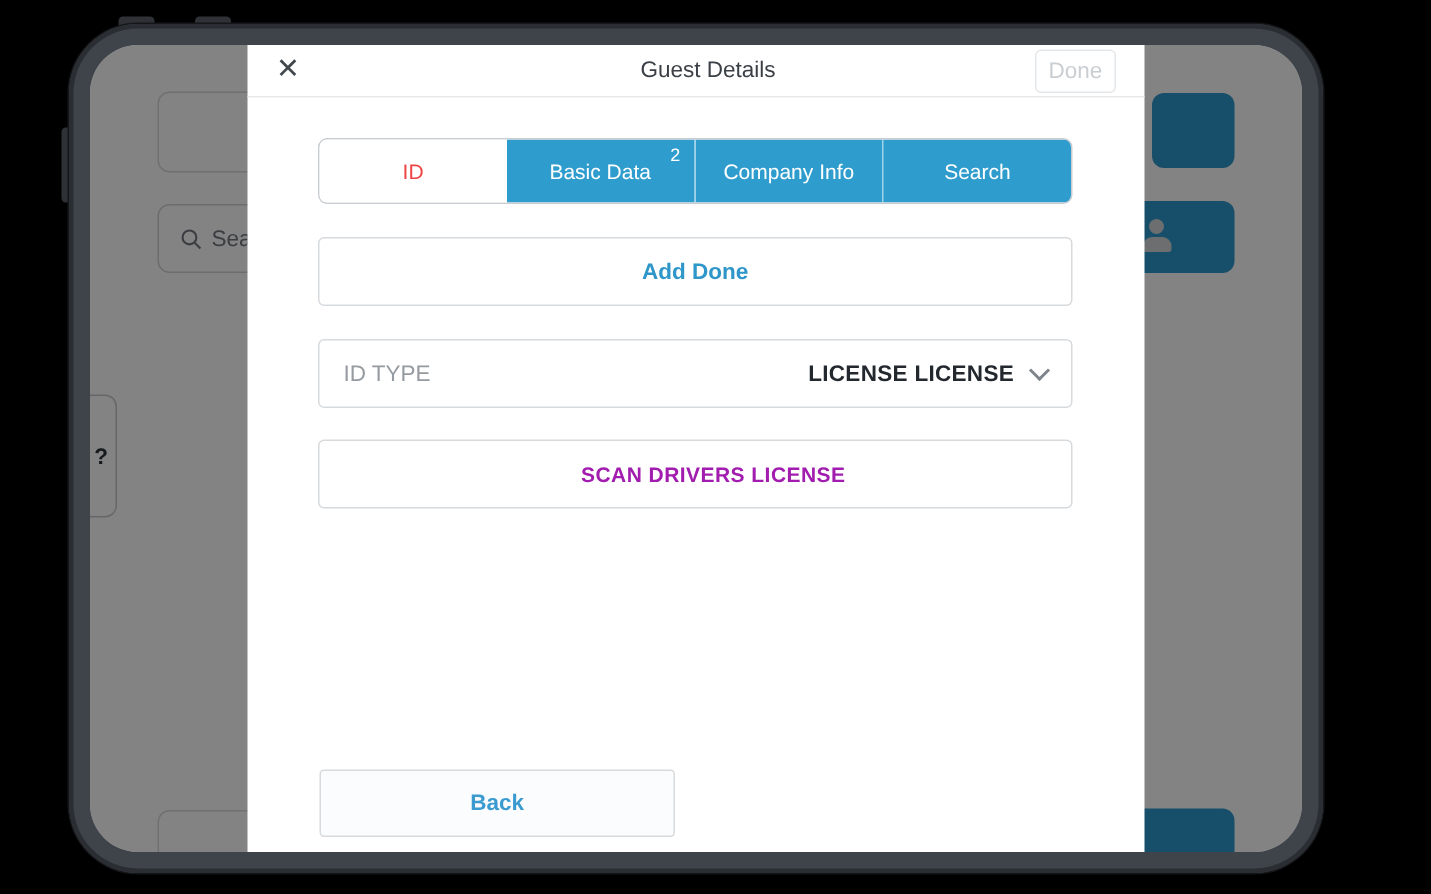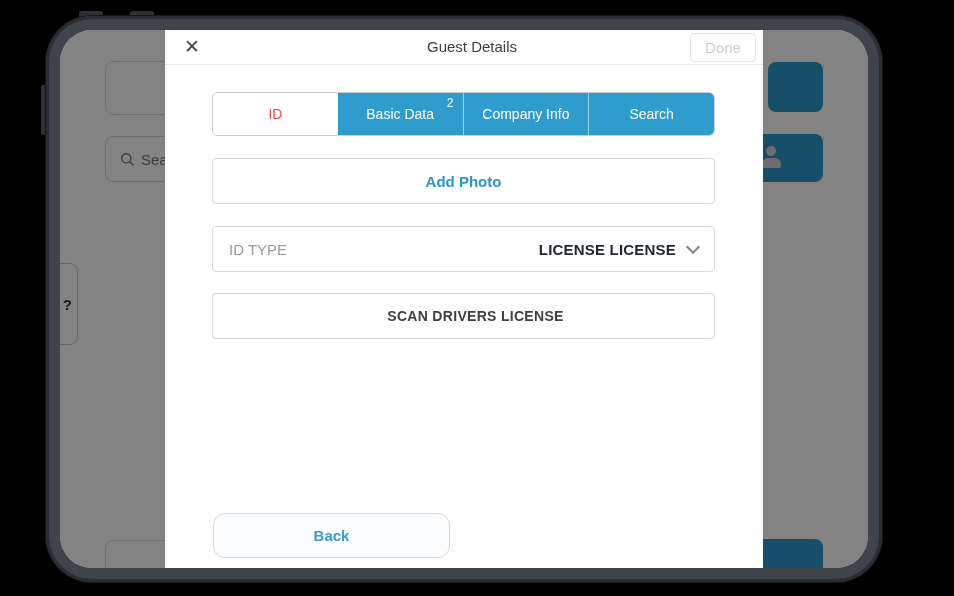--- a/index.html
+++ b/index.html
@@ -64,21 +64,21 @@
   .close-btn {
     position:absolute; left:12px; top:1px; width:30px; height:30px;
     display:flex; align-items:center; justify-content:center;
     font-size:19px; color:#41474d; cursor:pointer;
   }
   .modal-title {
     position:absolute; left:16px; right:0; top:8px; text-align:center;
     font-size:15px; color:#3a4046;
   }
   .done-btn {
-    position:absolute; left:525px; top:3px; width:66px; height:29px;
+    position:absolute; left:525px; top:3px; width:54px; height:29px;
     border:1px solid #e4e7ea; border-radius:4px; background:#fff;
     color:#c9ced3; font-size:15px; text-align:center; line-height:27px;
   }
 
   .seg {
     position:absolute; left:47px; top:62px; width:503px; height:44px;
     display:flex; border-radius:6px; overflow:hidden;
     border:1px solid #c9cdd1;
   }
   .seg-item {
@@ -90,35 +90,35 @@
   .seg-item.selected + .seg-item { border-left:none;text-align:right; }
   .seg-badge { position:absolute; top:3px; right:9px; font-size:12px; color:#fff; }
 
   .field-btn {
     position:absolute; left:47px; width:503px; height:46px;
     background:#fff; border:1px solid #d7dadd; border-radius:4px;
     display:flex; align-items:center; justify-content:center;
     font-size:15px; cursor:pointer;
   }
   .add-photo { top:128px; color:#2e96c9; font-weight:bold; }
-  .scan-btn  { top:263px; color:#404040; font-weight:bold; font-size:14px; letter-spacing:0.3px;padding-left:24px; }
+  .scan-btn  { top:263px; color:#a21caf; font-weight:bold; font-size:14px; letter-spacing:0.3px;padding-left:24px; }
 
   .id-type { top:196px; justify-content:space-between; padding:12px 16px; cursor:pointer; }
   .id-type .lbl { color:#959ba0; font-size:15px; }
   .id-type .val-wrap { display:flex; align-items:center; }
   .id-type .val { color:#22282e; font-weight:bold; font-size:15px; letter-spacing:0.2px; }
   .chevron {
     width:10px; height:10px; margin-left:12px; margin-top:-5px;
     border-right:2px solid #7e848a; border-bottom:2px solid #7e848a;
     transform:rotate(45deg);
   }
 
   .bottom-btn {
     position:absolute; top:483px; width:237px; height:45px;
-    border-radius:12px; display:flex; align-items:center; justify-content:center;
+    border-radius:3px; display:flex; align-items:center; justify-content:center;
     font-size:15px; font-weight:bold; cursor:pointer;
   }
   .back-btn { left:48px; background:#fbfcfd; border:1px solid #d7dadd; color:#3b9bd0; }
   .manual-btn { left:313px; background:#2a96c8; color:#fff; }
 </style>
 </head>
 <body>
 
 <div class="stage">
 
@@ -170,21 +170,21 @@
           </div>
           <div class="seg-item">
             <span>Company Info</span>
           </div>
           <div class="seg-item">
             <span>Search</span>
           </div>
         </div>
 
         <div class="field-btn add-photo">
-          <span>Add Photo</span>
+          <span>Add Done</span>
         </div>
 
         <div class="field-btn id-type">
           <span class="lbl">ID TYPE</span>
           <span class="val-wrap">
             <span class="val">LICENSE LICENSE</span>
             <span class="chevron"></span>
           </span>
         </div>
 

